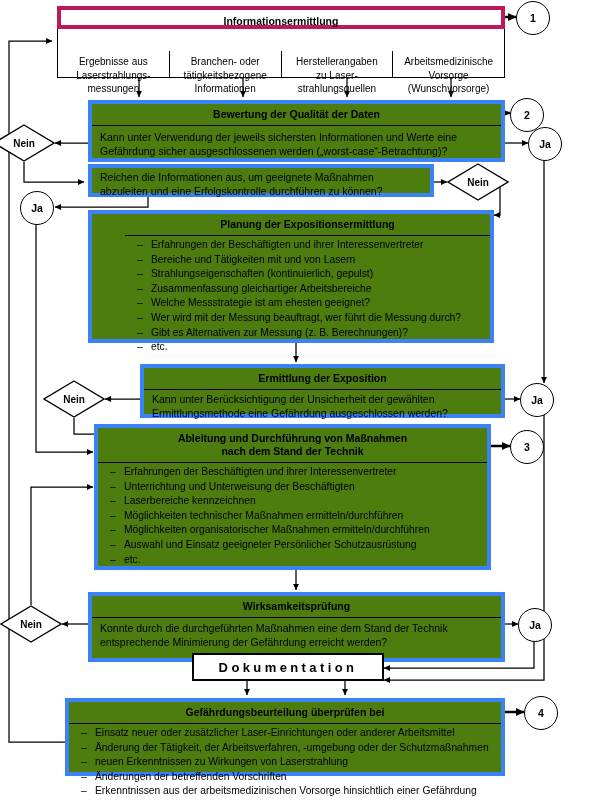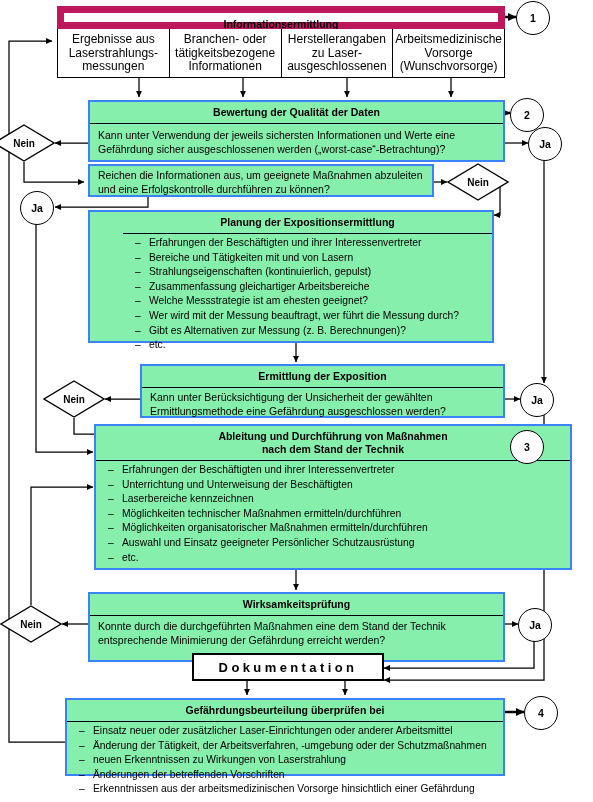--- a/index.html
+++ b/index.html
@@ -1,41 +1,41 @@
 <!DOCTYPE html>
 <html><head>
 <meta charset="utf-8">
 <style>
   html,body{margin:0;padding:0;background:#ffffff;}
   body{font-family:"Liberation Sans", sans-serif;}
   #stage{position:relative;width:593px;height:802px;overflow:hidden;background:#fff;}
   #wires{position:absolute;left:0;top:0;width:593px;height:802px;pointer-events:none;}
 
-  .box{position:absolute;box-sizing:border-box;border:2px solid #3b82f6;background:#86efac;}
+  .box{position:absolute;box-sizing:border-box;border:4px solid #3b82f6;background:#4d7c0f;}
   .box .hdr{
     box-sizing:border-box;width:100%;text-align:center;font-weight:bold;
     font-size:10.5px;line-height:13px;padding:4px 2px;border-bottom:1px solid #000;
     color:#000;
   }
   .box .hdr.tall{padding:4px 2px;}
   .box .body{box-sizing:border-box;padding:4px 6px;font-size:10.5px;line-height:13.5px;color:#000;}
   .box .body.q{padding:5px 8px;}
 
   ul.lst{list-style:none;margin:0;padding:2px 0 2px 0;}
   ul.lst li{
     position:relative;font-size:10.3px;line-height:14.6px;padding-left:26px;color:#000;white-space:nowrap;
   }
   ul.lst li:before{content:"\2013";position:absolute;left:12px;top:0;}
 
   
-  .hdrbar{position:absolute;box-sizing:border-box;border:7px solid #be185d;background:#fff;
+  .hdrbar{position:absolute;box-sizing:border-box;border:4px solid #be185d;background:#fff;
           text-align:center;font-weight:bold;font-size:10.5px;line-height:13px;color:#000;}
   .cols{position:absolute;box-sizing:border-box;border:1px solid #000;border-top:none;display:flex;background:#fff;}
   .cols .col{flex:1 1 0;box-sizing:border-box;border-right:1px solid #000;
-             text-align:center;font-size:12px;line-height:13.5px;padding:4px 2px;color:#000;}
+             text-align:center;font-size:10px;line-height:13.5px;padding:4px 2px;color:#000;margin-top:22px;}
   .cols .col:last-child{border-right:none;}
 
   
   .dia{position:absolute;width:62px;height:38px;}
   .dia .sh{position:absolute;left:0;top:0;width:100%;height:100%;}
   .dia .tx{position:absolute;left:0;top:0;width:100%;height:100%;
            display:flex;align-items:center;justify-content:center;
            font-size:10px;font-weight:bold;color:#000;}
 
   
@@ -121,21 +121,21 @@
     <span>Informationsermittlung</span>
   </div>
   <div class="cols" style="left:57px;top:29px;width:448px;height:49px;">
     <div class="col">
       <span id="c0"><div>Ergebnisse aus</div><div>Laserstrahlungs-</div><div>messungen</div></span>
     </div>
     <div class="col">
       <span id="c1"><div>Branchen- oder</div><div>tätigkeitsbezogene</div><div>Informationen</div></span>
     </div>
     <div class="col">
-      <span id="c2"><div>Herstellerangaben</div><div>zu Laser-</div><div>ausgeschlossenen</div></span>
+      <span id="c2"><div>Herstellerangaben</div><div>zu Laser-</div><div>strahlungsquellen</div></span>
     </div>
     <div class="col">
       <span id="c3"><div>Arbeitsmedizinische</div><div>Vorsorge</div><div>(Wunschvorsorge)</div></span>
     </div>
   </div>
   <div class="circ" style="left:516px;top:1px;">
     <span>1</span>
   </div>
 
   <div class="box" style="left:88px;top:100px;width:417px;height:62px;">
@@ -189,21 +189,21 @@
   <div class="dia" style="left:43px;top:380px;">
     <svg class="sh" viewBox="0 0 62 38">
       <polygon points="31,1 61,19 31,37 1,19" fill="#fff" stroke="#000" stroke-width="1.4"></polygon>
     </svg>
     <div class="tx">Nein</div>
   </div>
   <div class="circ" style="left:520px;top:383px;">
     <span>Ja</span>
   </div>
 
-  <div class="box" style="left:94px;top:424px;width:478px;height:146px;">
+  <div class="box" style="left:94px;top:424px;width:397px;height:146px;">
     <div class="hdr tall">
       <div>Ableitung und Durchführung von Maßnahmen</div>
       <div>nach dem Stand der Technik</div>
     </div>
     <ul class="lst" id="lst-s5">
         <li>Erfahrungen der Beschäftigten und ihrer Interessenvertreter</li>
         <li>Unterrichtung und Unterweisung der Beschäftigten</li>
         <li>Laserbereiche kennzeichnen</li>
         <li>Möglichkeiten technischer Maßnahmen ermitteln/durchführen</li>
         <li>Möglichkeiten organisatorischer Maßnahmen ermitteln/durchführen</li>

